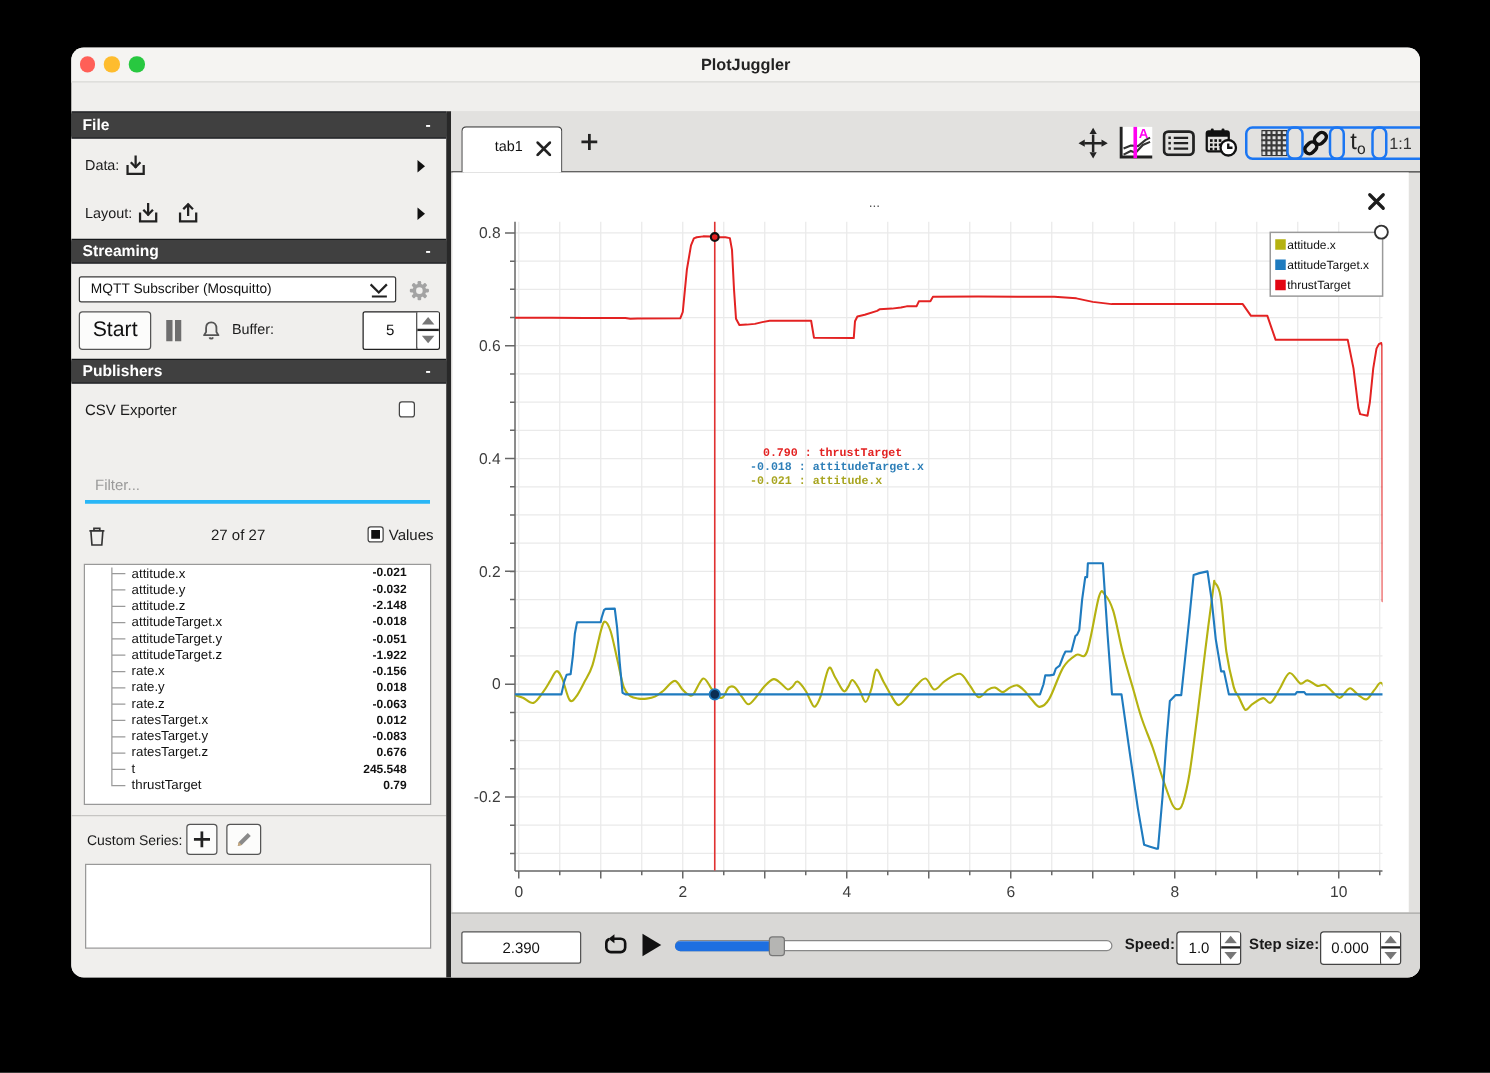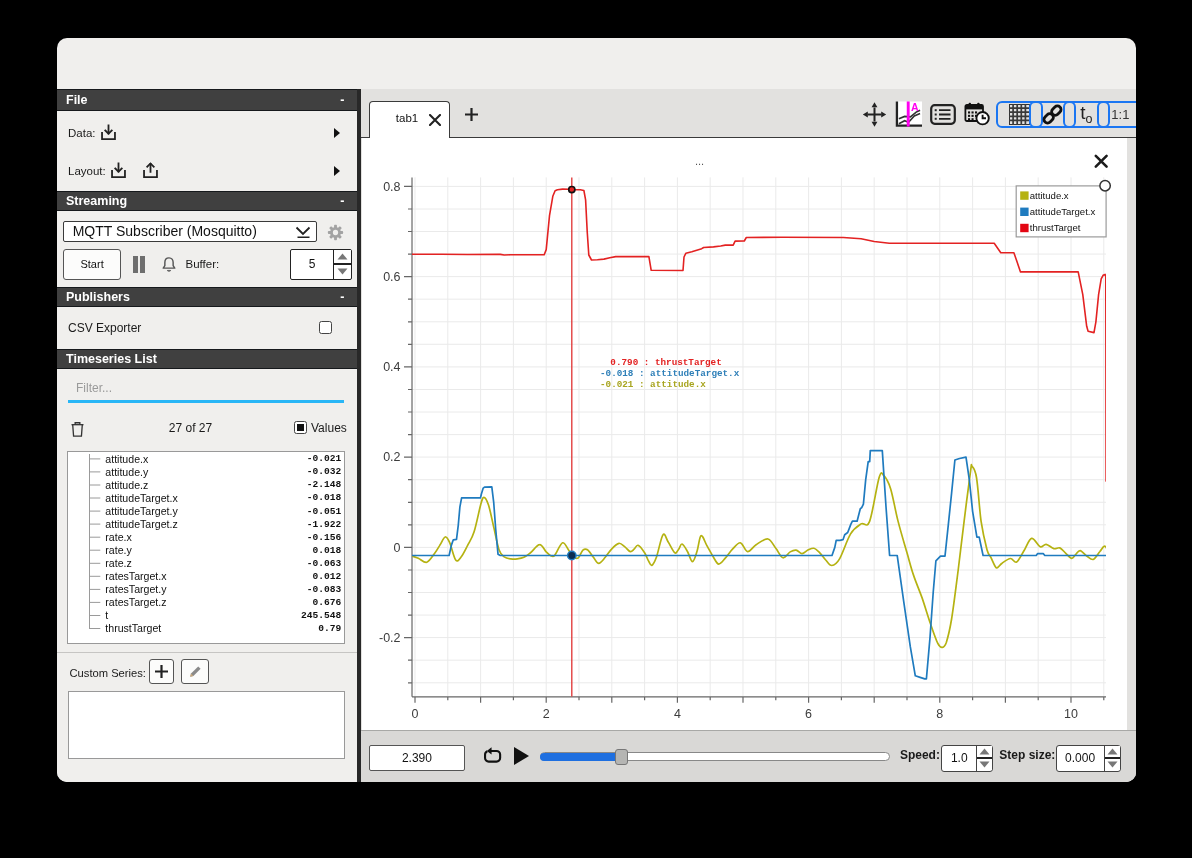--- a/index.html
+++ b/index.html
@@ -6,45 +6,51 @@
 #titlebar{position:absolute;left:0;top:0;width:1079px;height:28px;background:#f5f4f2;border-bottom:1px solid #d8d7d5}
 .tl{position:absolute;top:7.4px;width:12.4px;height:12.4px;border-radius:50%}
 #title{position:absolute;left:0;top:0;width:100%;text-align:center;line-height:28px;font-size:13px;font-weight:bold;color:#222}
 #menubar{position:absolute;left:0;top:28px;width:1079px;height:23.4px;background:#2d2d2d;color:#eee;font-size:12px}
 #menubar span{position:absolute;top:4.2px}
 #lpanel{position:absolute;left:0;top:51.4px;width:299.5px;height:692.6px;background:#f0efed}
 .sec-hdr{position:absolute;left:0;width:299.5px;background:#404040;box-shadow:0 -1px 0 #16191c,0 1px 0 #16191c;color:#fff;font-size:12.5px;font-weight:bold;padding-left:9px}
 .hdr-m{position:absolute;right:12px;top:0;font-weight:bold}
 .lbl{position:absolute;font-size:11.5px;color:#1a1a1a}
 .arrow-r{position:absolute;width:0;height:0;border-left:6px solid #111;border-top:5px solid transparent;border-bottom:5px solid transparent}
-#combo{position:absolute;left:5.7px;top:132.1px;width:254.6px;height:20.4px;background:#fff;border:1.4px solid #3a3a3a;border-radius:2px;font-size:14px;line-height:18px;padding-left:9px;color:#111}
-.btn{position:absolute;background:#fcfcfb;border:1.2px solid #555;border-radius:3px;display:flex;align-items:center;justify-content:center;font-size:11px;color:#111}
+#combo{position:absolute;left:5.7px;top:132.1px;width:254.6px;height:20.4px;background:#fff;border:1.4px solid #3a3a3a;border-radius:2px;font-size:11px;line-height:18px;padding-left:9px;color:#111}
+.btn{position:absolute;background:#fcfcfb;border:1.2px solid #555;border-radius:3px;display:flex;align-items:center;justify-content:center;font-size:17px;color:#111}
 .spinbox{position:absolute;background:#fff;border:1.4px solid #222;border-radius:2px;display:flex}
 .spin-txt{flex:1;display:flex;align-items:center;justify-content:center;font-size:12px;color:#111;border-right:1.4px solid #222}
 .spin-arr{width:17px;display:flex;flex-direction:column}
 .spin-btn{display:flex;align-items:center;justify-content:center;background:#fff}
 .spin-div{height:2px;background:#222}
 .cb{position:absolute;background:#fff;border:1.5px solid #444;border-radius:2.5px}
 #filterline{position:absolute;left:10.8px;top:311px;width:276.3px;height:2.2px;background:#29b6f6}
 #treebox{position:absolute;left:10.3px;top:362.1px;width:277.4px;height:192.3px;background:#fff;border:1px solid #999;overflow:hidden}
 .tree-guides{position:absolute;left:10px;top:0}
 .trow{position:absolute;left:0;width:275px;height:13px;font-size:10.6px;color:#111}
 .tname{position:absolute;left:37px;top:0}
-.tval{position:absolute;right:2px;top:0.5px;font-family:Liberation Mono, monospace;font-size:9.6px;font-weight:bold;color:#111}
+.tval{position:absolute;right:18px;top:0.5px;font-family:Liberation Sans, sans-serif;font-size:9.6px;font-weight:bold;color:#111}
 #splitter{position:absolute;left:299.5px;top:51.4px;width:4.5px;height:692.6px;background:#282828}
 #rarea{position:absolute;left:304px;top:51.4px;width:775px;height:692.6px;background:#e2e1df}
 #tabstrip{position:absolute;left:0;top:0;width:775px;height:48.2px;background:#e2e1df;border-bottom:1.6px solid #3a3a3a}
 #tab{position:absolute;left:7.8px;top:11.2px;width:81px;height:37px;background:#fff;border:1.6px solid #3a3a3a;border-bottom:none;border-radius:4px 4px 0 0;z-index:3}
 #pane{position:absolute;left:0.5px;top:48.2px;width:765.5px;height:592.2px;background:#fff}
 #bbar{position:absolute;left:0;top:640.4px;width:775px;height:52.2px;background:#d9d8d6;border-top:1px solid #a8a8a6}
 .tbtn{position:absolute;top:11.5px;width:47px;height:27px;border:2.2px solid #1b76f2;border-radius:6px;display:flex;align-items:center;justify-content:center}
 .ticon{position:absolute;top:11.5px;width:27px;height:27px;display:flex;align-items:center;justify-content:center}
 .blbl{position:absolute;font-size:12px;font-weight:bold;color:#1a1a1a;top:17.6px}
 </style></head><body>
 <div id="win">
+    <div id="titlebar">
+      <div class="tl" style="left:6.5px;background:#ff5f57"></div>
+      <div class="tl" style="left:26.4px;background:#febc2e"></div>
+      <div class="tl" style="left:46.4px;background:#28c840"></div>
+      <div id="title">PlotJuggler</div>
+    </div>
     <div id="lpanel">
       <div class="sec-hdr" style="top:0.6px;height:20.4px;line-height:20.4px">File<span class="hdr-m">-</span></div>
       <div class="lbl" style="left:11px;top:37.6px">Data:</div>
       <div style="position:absolute;left:41.5px;top:33.6px"><svg width="19" height="19" viewBox="0 0 20 20">
           <g stroke="#222" stroke-width="1.9" fill="none" stroke-linecap="square">
             <path d="M3.2 10.5V17h13.6v-6.5"></path>
             <path d="M10 2.5V11"></path>
             <path d="M6.6 7.8 10 11.3 13.4 7.8" stroke-linejoin="miter"></path>
           </g>
         </svg></div>
@@ -106,21 +112,20 @@
           <div class="spin-btn" style="height:12.9px">
             <svg width="11" height="7" viewBox="0 0 11 7">
               <path d="M5.5 6.5 0.5 0.5H10.5z" fill="#777"></path>
             </svg>
           </div>
         </div>
       </div>
       <div class="sec-hdr" style="top:198.6px;height:18px;line-height:18px">Publishers<span class="hdr-m">-</span></div>
       <div class="lbl" style="left:11px;top:232.1px;font-size:12px">CSV Exporter</div>
       <div class="cb" style="left:261.5px;top:231.6px;width:13.3px;height:13.3px"></div>
-      <div class="sec-hdr" style="top:260.8px;height:18px;line-height:18px">Timeseries List</div>
       <div class="lbl" style="left:19px;top:291.2px;color:#9a9a9a;font-size:12px">Filter...</div>
       <div id="filterline"></div>
       <div style="position:absolute;left:13.3px;top:331.2px"><svg width="15" height="16" viewBox="0 0 16 17">
           <g stroke="#333" stroke-width="1.4" fill="none">
             <path d="M1.6 3.9h12.8"></path>
             <path d="M5.5 3.7V1.8h5V3.7"></path>
             <path d="M2.9 4.1l.9 11.9h8.4l.9-11.9"></path>
           </g>
         </svg></div>
       <div class="lbl" style="left:0;top:332.1px;width:267px;text-align:center;font-size:12px">27 of 27</div>

